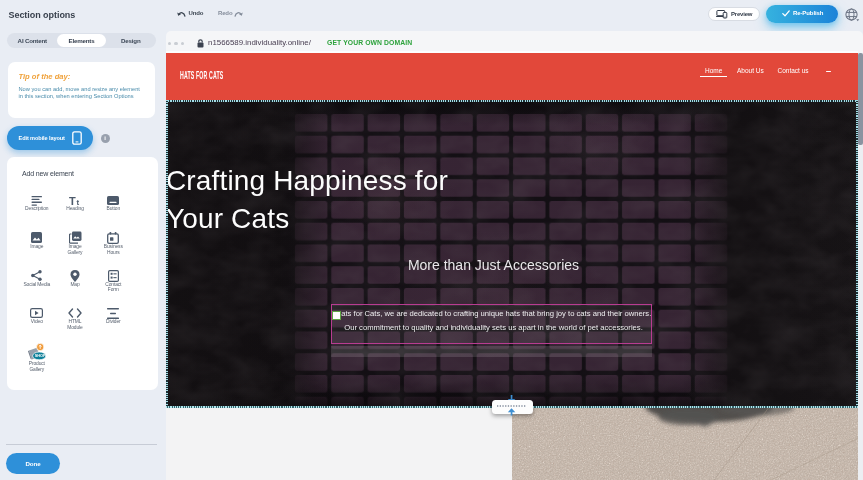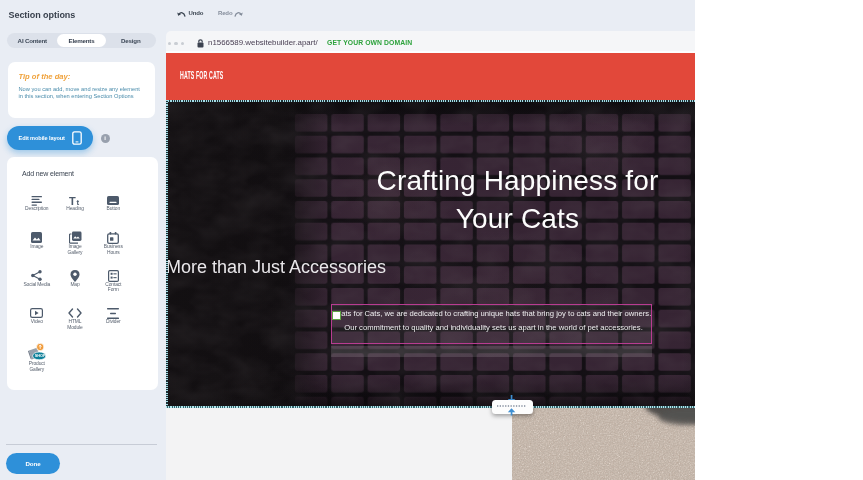--- a/index.html
+++ b/index.html
@@ -1,16 +1,16 @@
 <!DOCTYPE html>
 <html><head>
 <meta charset="utf-8">
 <style>
   html,body{margin:0;padding:0;}
-  #app{position:relative;width:695px;height:480px;background:#e9edf4;overflow:hidden;
+  #app{position:relative;width:863px;height:480px;background:#e9edf4;overflow:hidden;
        font-family:"Liberation Sans",sans-serif;}
   .abs{position:absolute;}
 </style>
 </head>
 <body>
 <div id="app">
 
   <div class="abs" style="left:8.5px;top:9.5px;font-size:9px;font-weight:bold;color:#39414d;letter-spacing:-0.05px;">Section options</div>
 
   <svg class="abs" style="left:177px;top:10.5px" width="9" height="7" viewBox="0 0 9 7">
@@ -191,21 +191,21 @@
        display:flex;align-items:center;justify-content:center;font-size:6.2px;font-weight:bold;color:#fff;letter-spacing:-0.1px;">Done</div>
 
   <div class="abs" style="left:166px;top:30.5px;width:697px;height:22.5px;background:#f5f6f8;border-radius:5px 5px 0 0;"></div>
   <div class="abs" style="left:167.8px;top:41.6px;width:3.4px;height:3.4px;border-radius:50%;background:#c9cdd3;"></div>
   <div class="abs" style="left:174.3px;top:41.6px;width:3.4px;height:3.4px;border-radius:50%;background:#c9cdd3;"></div>
   <div class="abs" style="left:180.8px;top:41.6px;width:3.4px;height:3.4px;border-radius:50%;background:#c9cdd3;"></div>
   <svg class="abs" style="left:196.5px;top:38.5px" width="7" height="9" viewBox="0 0 7 9">
     <rect x="0.5" y="3.6" width="6" height="5" rx="1" fill="#3c4350"></rect>
     <path d="M1.8 3.6 V2.5 Q1.8 0.8 3.5 0.8 Q5.2 0.8 5.2 2.5 V3.6" fill="none" stroke="#3c4350" stroke-width="1.2"></path>
   </svg>
-  <div class="abs" style="left:208px;top:38px;font-size:7.9px;color:#483e52;">n1566589.websitebuilder.apart/</div>
+  <div class="abs" style="left:208px;top:38px;font-size:7.9px;color:#483e52;">n1566589.individuality.online/</div>
   <div class="abs" style="left:327px;top:39.3px;font-size:6.8px;font-weight:bold;color:#2da23c;letter-spacing:.1px;">GET YOUR OWN DOMAIN</div>
   <div class="abs" style="left:166px;top:51px;width:692px;height:2px;background:#fdfdfd;"></div>
 
   <div class="abs" style="left:166px;top:53px;width:692px;height:47px;background:#e2483a;"></div>
   <div class="abs" style="left:180px;top:69.5px;font-size:10px;font-weight:bold;color:#fff;transform:scaleX(.52);transform-origin:0 0;letter-spacing:.3px;">HATS FOR CATS</div>
   <div class="abs" style="left:705px;top:66.8px;font-size:6.5px;color:#fff;">Home</div>
   <div class="abs" style="left:700px;top:75.5px;width:27px;height:1.6px;background:#fff;"></div>
   <div class="abs" style="left:737px;top:66.8px;font-size:6.5px;color:#fff;">About Us</div>
   <div class="abs" style="left:777.5px;top:66.8px;font-size:6.5px;color:#fff;">Contact us</div>
   <div class="abs" style="left:826px;top:70.5px;width:5px;height:1.4px;background:#fff;border-radius:1px;"></div>
@@ -232,23 +232,23 @@
         linear-gradient(180deg, rgba(8,6,8,.55) 0px, rgba(8,6,8,0) 26px),
         linear-gradient(0deg, rgba(8,6,8,.78) 0px, rgba(8,6,8,.3) 16px, rgba(8,6,8,0) 34px);"></div>
     <svg class="abs" style="left:0;top:0;opacity:.22" width="692" height="306">
       <filter id="mottle">
           <feTurbulence type="fractalNoise" baseFrequency="0.03 0.045" numOctaves="3" seed="4" result="n"></feTurbulence>
         <feColorMatrix in="n" type="matrix" values="0 0 0 0 0.15 0 0 0 0 0.13 0 0 0 0 0.14 0.7 0.7 0.7 0 -0.8"></feColorMatrix>
       </filter>
       <rect x="0" y="0" width="692" height="306" filter="url(#mottle)"></rect>
     </svg>
 
-    <div class="abs" style="left:0;top:62px;width:655px;text-align:center;color:#fdfdfd;
-         font-size:28px;line-height:38px;letter-spacing:0.15px;font-weight:normal;padding-left:24px;">Crafting Happiness for<br>Your Cats</div>
-    <div class="abs" style="left:0;top:156.5px;width:655px;text-align:left;color:#e9e7ea;font-size:18px;">More than Just Accessories</div>
+    <div class="abs" style="left:0;top:62px;width:655px;color:#fdfdfd;
+         font-size:28px;line-height:38px;letter-spacing:0.15px;font-weight:normal;">Crafting Happiness for<br>Your Cats</div>
+    <div class="abs" style="left:0;top:156.5px;width:655px;text-align:center;color:#e9e7ea;font-size:14px;">More than Just Accessories</div>
 
     <div class="abs" style="left:165px;top:203.5px;width:321px;height:40.5px;border:1px solid #b83c91;box-sizing:border-box;background:rgba(255,255,255,.06);"></div>
     <div class="abs" style="left:169px;top:207px;width:317px;text-align:center;color:#efeef0;font-size:7.65px;line-height:13.6px;white-space:nowrap;">Hats for Cats, we are dedicated to crafting unique hats that bring joy to cats and their owners.<br>Our commitment to quality and individuality sets us apart in the world of pet accessories.</div>
     <div class="abs" style="left:165.6px;top:210.6px;width:7.2px;height:7.2px;background:#fdfdfd;border:1.7px solid #5da342;"></div>
     <div class="abs" style="left:165px;top:245.5px;width:321px;height:11.5px;background:rgba(255,255,255,.13);"></div>
   </div>
 
   <div class="abs" style="left:166px;top:100px;width:692px;height:1.7px;
        background:repeating-linear-gradient(90deg,#a5dde7 0 1.1px,#1d2f33 1.1px 2.2px);"></div>
   <div class="abs" style="left:166px;top:406px;width:692px;height:1.8px;

